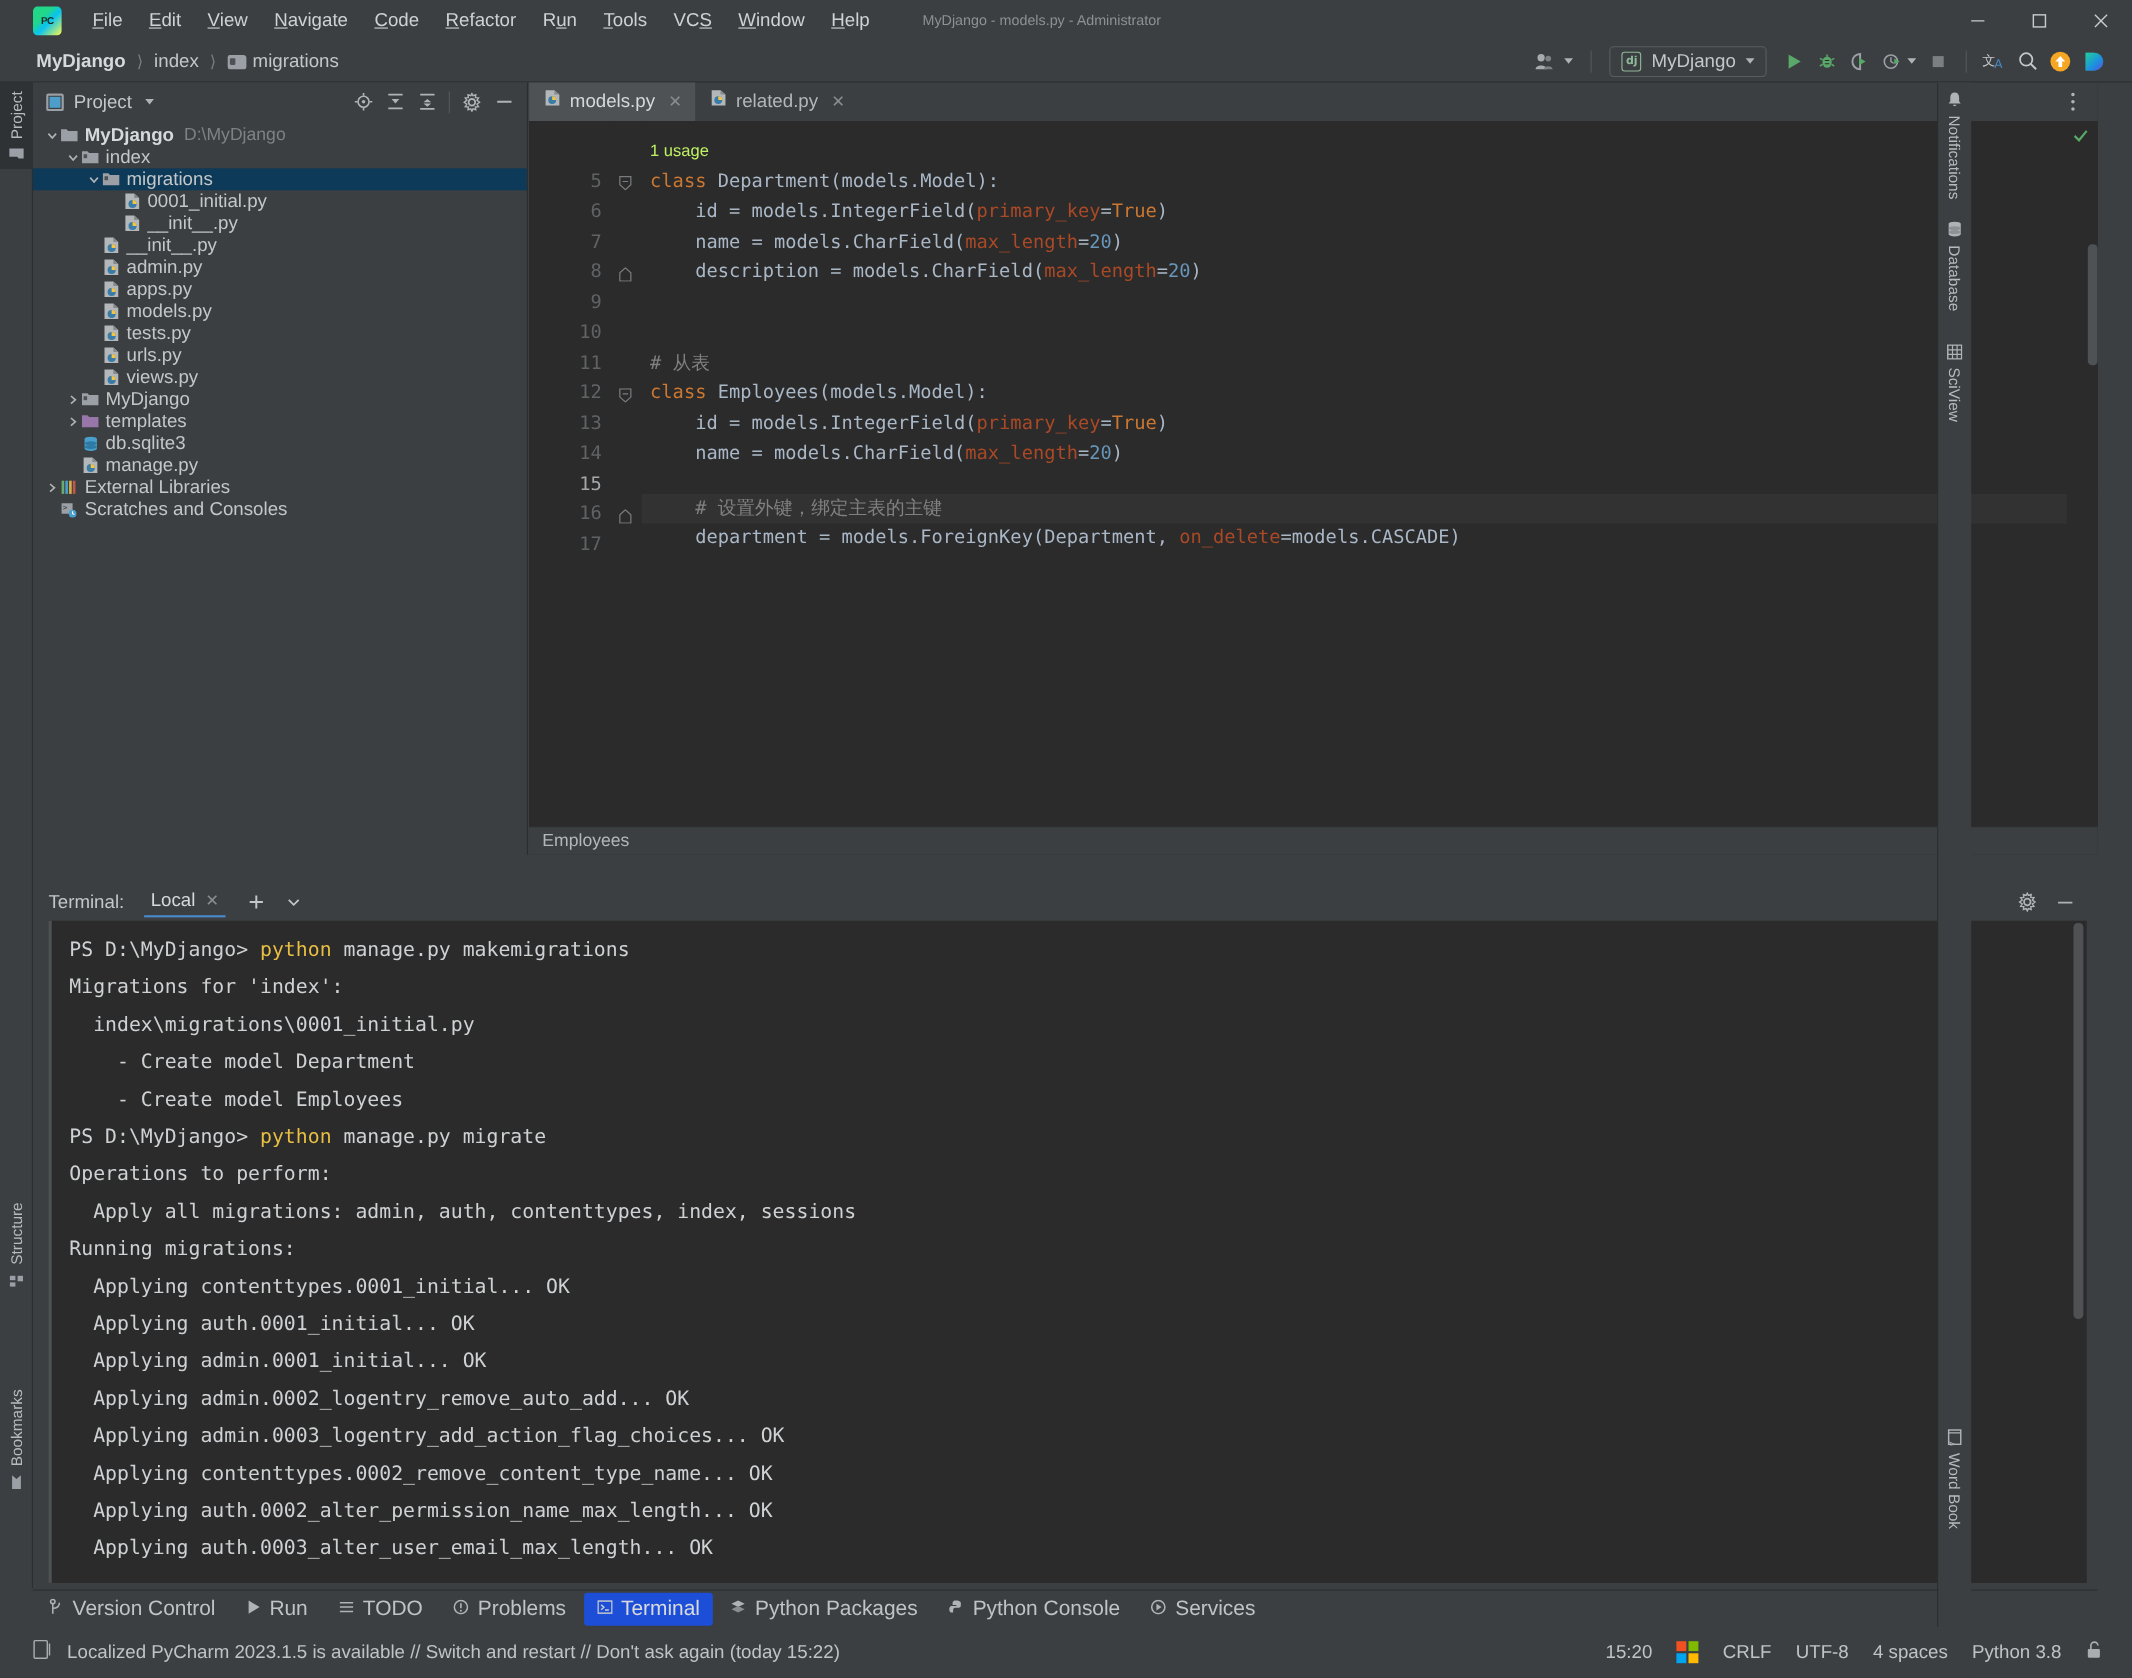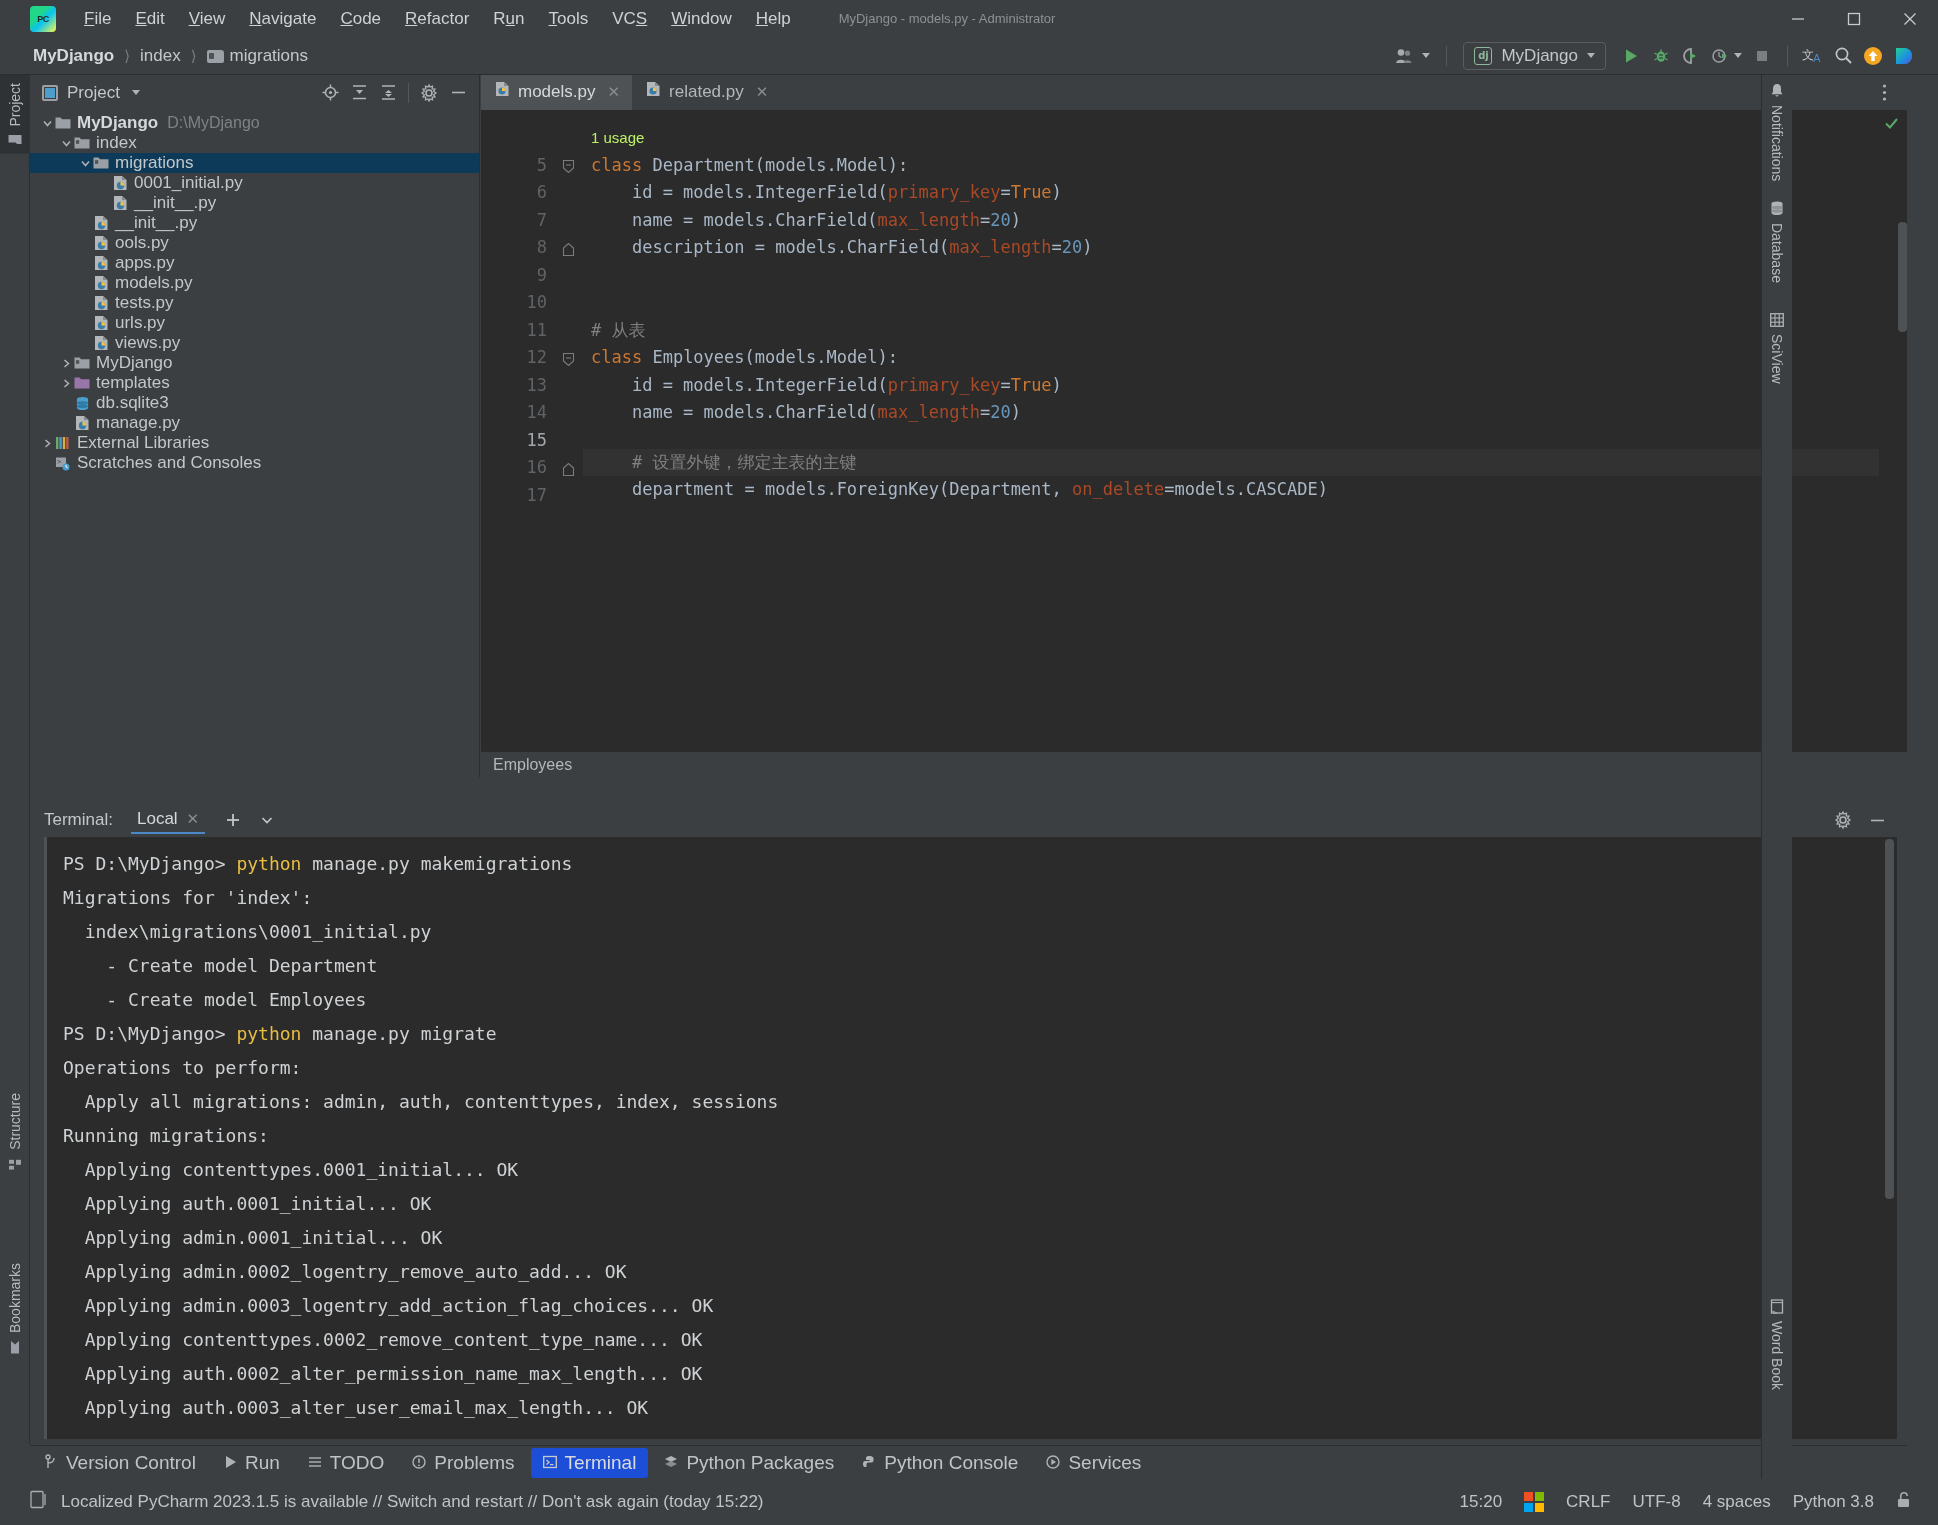--- a/index.html
+++ b/index.html
@@ -524,21 +524,21 @@
         <div class="trow" style="padding-left: 48px;">
           <span class="chev"></span>
           <span class="ico">
             <svg width="15" height="16" viewBox="0 0 15 16">
               <path d="M1 1 L9 1 L13.5 5 L13.5 15 L1 15 Z" fill="#b4b7b9"></path>
               <path d="M9 1 L13.5 5 L9 5 Z" fill="#86898b"></path>
               <circle cx="7.5" cy="10.5" r="3.7" fill="#3a7ca8"></circle>
               <path d="M7.5 6.8 A3.7 3.7 0 0 1 11.2 10.5 L7.5 10.5 Z" fill="#f5c542"></path>
             </svg>
           </span>
-          <span class="tlabel">ools.py</span>
+          <span class="tlabel">admin.py</span>
         </div>
         <div class="trow" style="padding-left: 48px;">
           <span class="chev"></span>
           <span class="ico">
             <svg width="15" height="16" viewBox="0 0 15 16">
               <path d="M1 1 L9 1 L13.5 5 L13.5 15 L1 15 Z" fill="#b4b7b9"></path>
               <path d="M9 1 L13.5 5 L9 5 Z" fill="#86898b"></path>
               <circle cx="7.5" cy="10.5" r="3.7" fill="#3a7ca8"></circle>
               <path d="M7.5 6.8 A3.7 3.7 0 0 1 11.2 10.5 L7.5 10.5 Z" fill="#f5c542"></path>
             </svg>

